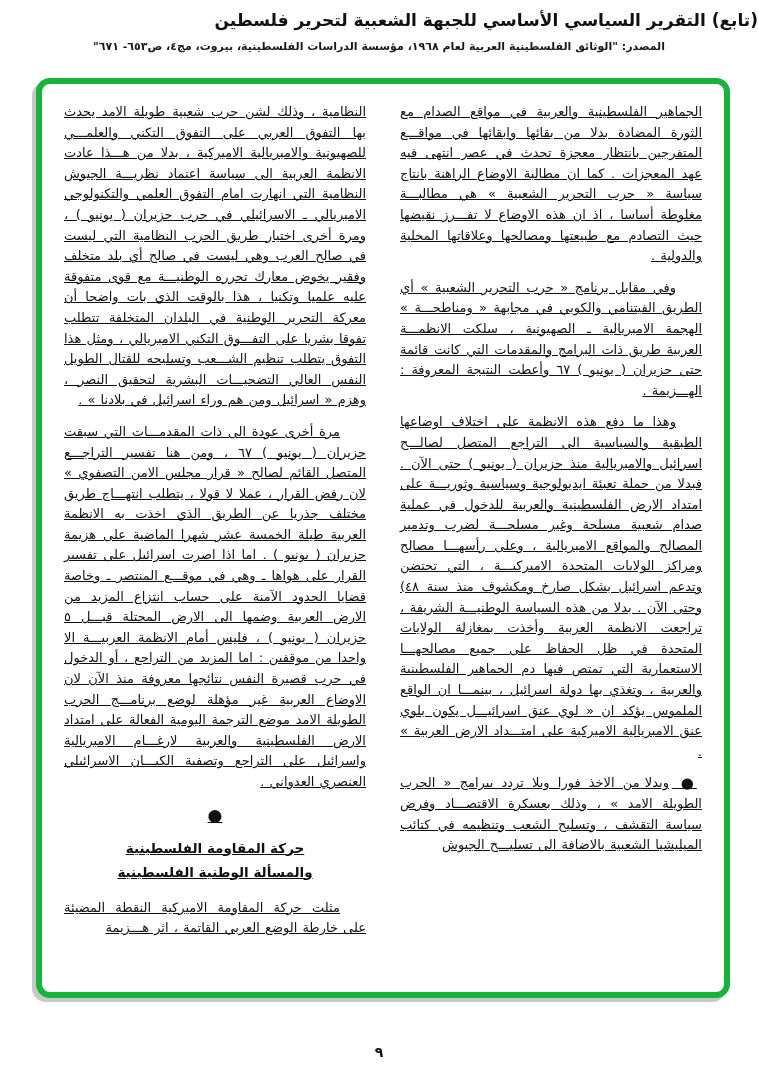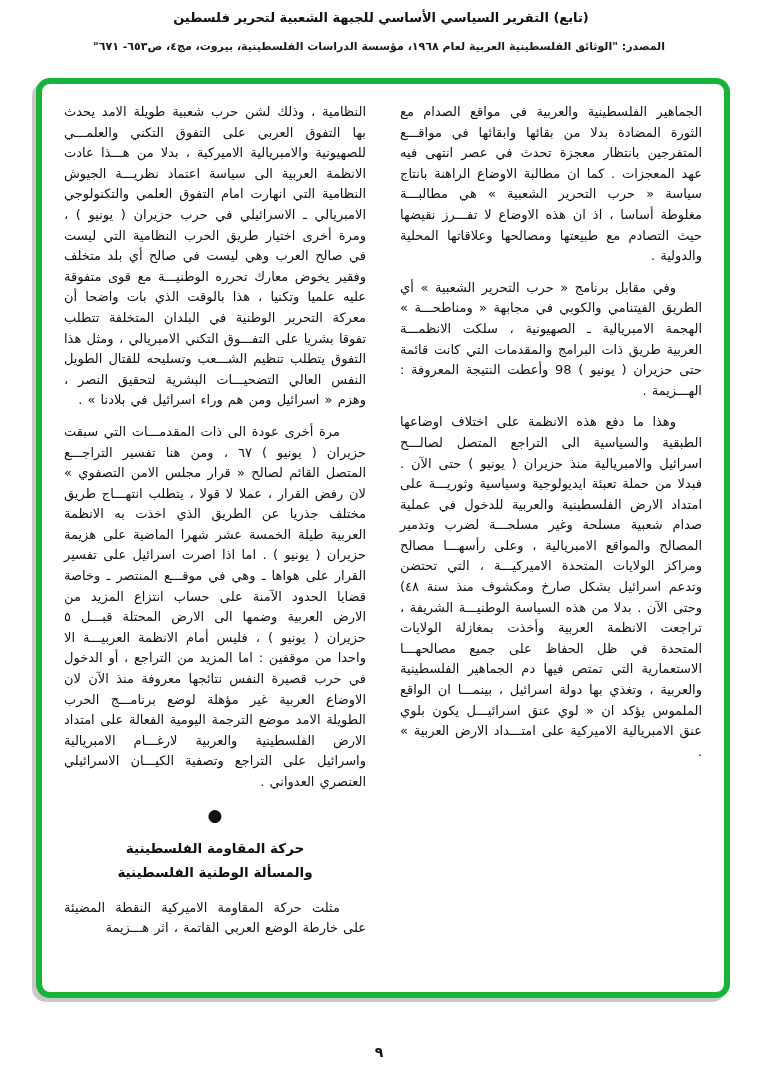--- a/index.html
+++ b/index.html
@@ -17,22 +17,22 @@
     width: 758px;
     height: 1078px;
     background: #ffffff;
     direction: rtl;
   }
   .doc-title {
     position: absolute;
     top: 10px;
     right: 0;
     left: 4px;
-    text-align: center;
-    font-size: 13px;
+    text-align: right;
+    font-size: 17px;
     font-weight: bold;
     letter-spacing: 0;
   }
   .doc-source {
     position: absolute;
     top: 40px;
     right: 0;
     left: 0;
     text-align: center;
     font-size: 11px;
@@ -54,20 +54,21 @@
   }
   .columns {
     display: flex;
     flex-direction: row; 
     gap: 34px;
     height: 100%;
   }
   .column {
     flex: 1 1 0;
     min-width: 0;
+    text-decoration: underline;
   }
   .para {
     margin: 0 0 11px 0;
     font-size: 13px;
     line-height: 20.6px;
     text-align: justify;
     word-spacing: 1px;
   }
   .para.indent { text-indent: 2em; }
   .para.bullet { text-indent: 0.4em; }
@@ -107,22 +108,23 @@
 <div class="page">
 
   <div class="doc-title">(تابع) التقرير السياسي الأساسي للجبهة الشعبية لتحرير فلسطين</div>
 
   <div class="doc-source">المصدر: "الوثائق الفلسطينية العربية لعام ١٩٦٨، مؤسسة الدراسات الفلسطينية، بيروت، مج٤، ص٦٥٣- ٦٧١"</div>
 
   <div class="content-frame">
     <div class="columns">
       <div class="column">
           <p class="para">الجماهير الفلسطينية والعربية في مواقع الصدام مع الثورة المضادة بدلا من بقائها وابقائها في مواقـــع المتفرجين بانتظار معجزة تحدث في عصر انتهى فيه عهد المعجزات . كما ان مطالبة الاوضاع الراهنة بانتاج سياسة « حرب التحرير الشعبية » هي مطالبـــة مغلوطة أساسا ، اذ ان هذه الاوضاع لا تفـــرز نقيضها حيث التصادم مع طبيعتها ومصالحها وعلاقاتها المحلية والدولية .</p>
-          <p class="para indent">وفي مقابل برنامج « حرب التحرير الشعبية » أي الطريق الفيتنامي والكوبي في مجابهة « ومناطحـــة » الهجمة الامبريالية ـ الصهيونية ، سلكت الانظمـــة العربية طريق ذات البرامج والمقدمات التي كانت قائمة حتى حزيران ( يونيو ) 98 وأعطت النتيجة المعروفة : الهـــزيمة .</p>
+          <p class="para indent">وفي مقابل برنامج « حرب التحرير الشعبية » أي الطريق الفيتنامي والكوبي في مجابهة « ومناطحـــة » الهجمة الامبريالية ـ الصهيونية ، سلكت الانظمـــة العربية طريق ذات البرامج والمقدمات التي كانت قائمة حتى حزيران ( يونيو ) ٦٧ وأعطت النتيجة المعروفة : الهـــزيمة .</p>
           <p class="para indent">وهذا ما دفع هذه الانظمة على اختلاف اوضاعها الطبقية والسياسية الى التراجع المتصل لصالـــح اسرائيل والامبريالية منذ حزيران ( يونيو ) حتى الآن . فبدلا من حملة تعبئة ايديولوجية وسياسية وثوريـــة على امتداد الارض الفلسطينية والعربية للدخول في عملية صدام شعبية مسلحة وغير مسلحـــة لضرب وتدمير المصالح والمواقع الامبريالية ، وعلى رأسهـــا مصالح ومراكز الولايات المتحدة الاميركيـــة ، التي تحتضن وتدعم اسرائيل بشكل صارخ ومكشوف منذ سنة ٤٨) وحتى الآن . بدلا من هذه السياسة الوطنيـــة الشريفة ، تراجعت الانظمة العربية وأخذت بمغازلة الولايات المتحدة في ظل الحفاظ على جميع مصالحهـــا الاستعمارية التي تمتص فيها دم الجماهير الفلسطينية والعربية ، وتغذي بها دولة اسرائيل ، بينمـــا ان الواقع الملموس يؤكد ان « لوي عنق اسرائيـــل يكون بلوي عنق الامبريالية الاميركية على امتـــداد الارض العربية » .</p>
+          <p class="para bullet"><span class="bullet-mark">● </span>وبدلا من الاخذ فورا وبلا تردد ببرامج « الحرب الطويلة الامد » ، وذلك بعسكرة الاقتصـــاد وفرض سياسة التقشف ، وتسليح الشعب وتنظيمه في كتائب الميليشيا الشعبية بالاضافة الى تسليـــح الجيوش</p>
         </div>
       <div class="column">
           <p class="para">النظامية ، وذلك لشن حرب شعبية طويلة الامد يحدث بها التفوق العربي على التفوق التكني والعلمـــي للصهيونية والامبريالية الاميركية ، بدلا من هـــذا عادت الانظمة العربية الى سياسة اعتماد نظريـــة الجيوش النظامية التي انهارت امام التفوق العلمي والتكنولوجي الامبريالي ـ الاسرائيلي في حرب حزيران ( يونيو ) ، ومرة أخرى اختيار طريق الحرب النظامية التي ليست في صالح العرب وهي ليست في صالح أي بلد متخلف وفقير يخوض معارك تحرره الوطنيـــة مع قوى متفوقة عليه علميا وتكنيا ، هذا بالوقت الذي بات واضحا أن معركة التحرير الوطنية في البلدان المتخلفة تتطلب تفوقا بشريا على التفـــوق التكني الامبريالي ، ومثل هذا التفوق يتطلب تنظيم الشـــعب وتسليحه للقتال الطويل النفس العالي التضحيـــات البشرية لتحقيق النصر ، وهزم « اسرائيل ومن هم وراء اسرائيل في بلادنا » .</p>
           <p class="para indent">مرة أخرى عودة الى ذات المقدمـــات التي سبقت حزيران ( يونيو ) ٦٧ ، ومن هنا تفسير التراجـــع المتصل القائم لصالح « قرار مجلس الامن التصفوي » لان رفض القرار ، عملا لا قولا ، يتطلب انتهـــاج طريق مختلف جذريا عن الطريق الذي اخذت به الانظمة العربية طيلة الخمسة عشر شهرا الماضية على هزيمة حزيران ( يونيو ) . اما اذا اصرت اسرائيل على تفسير القرار على هواها ـ وهي في موقـــع المنتصر ـ وخاصة قضايا الحدود الآمنة على حساب انتزاع المزيد من الارض العربية وضمها الى الارض المحتلة قبـــل ٥ حزيران ( يونيو ) ، فليس أمام الانظمة العربيـــة الا واحدا من موقفين : اما المزيد من التراجع ، أو الدخول في حرب قصيرة النفس نتائجها معروفة منذ الآن لان الاوضاع العربية غير مؤهلة لوضع برنامـــج الحرب الطويلة الامد موضع الترجمة اليومية الفعالة على امتداد الارض الفلسطينية والعربية لارغـــام الامبريالية واسرائيل على التراجع وتصفية الكيـــان الاسرائيلي العنصري العدواني .</p>
           <div class="divider-dot">●</div>
           <h2 class="section-heading">حركة المقاومة الفلسطينية
 والمسألة الوطنية الفلسطينية</h2>
           <p class="para indent">مثلت حركة المقاومة الاميركية النقطة المضيئة على خارطة الوضع العربي القاتمة ، اثر هـــزيمة</p>
         </div>
     </div>

